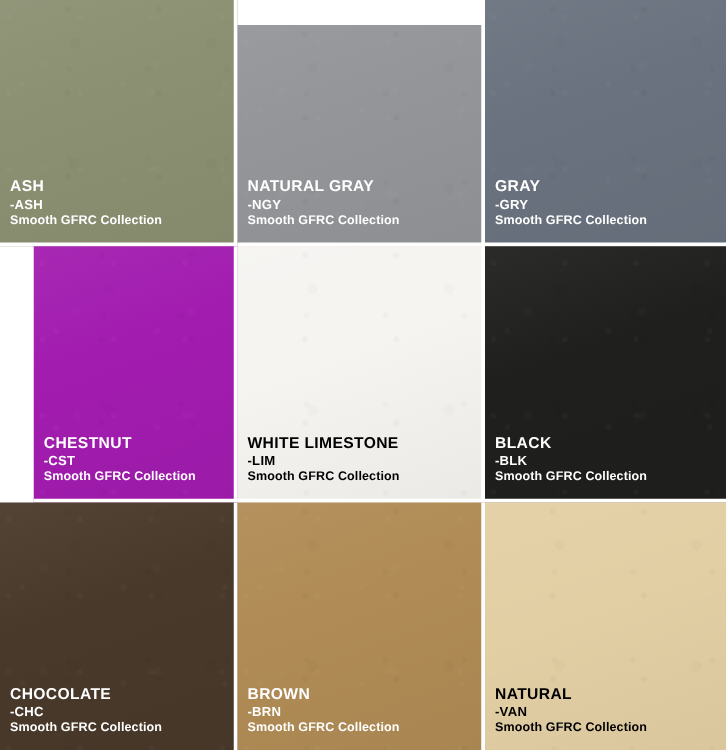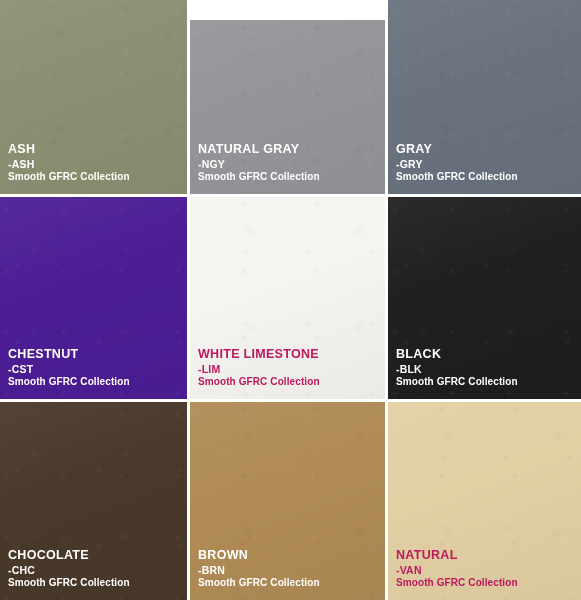--- a/index.html
+++ b/index.html
@@ -75,21 +75,21 @@
     letter-spacing: .2px;
     margin: 0 0 1px 0;
   }
   .caption .collection {
     font-size: 10px;
     font-weight: bold;
     letter-spacing: .1px;
     margin: 0;
   }
   .light-text .caption { color: #ffffff; }
-  .dark-text  .caption { color: #be185d; }
+  .dark-text  .caption { color: #000000; }
 </style>
 </head>
 <body>
 
 <div id="swatch-grid">
     <div class="swatch light-text" style="background: rgb(139, 144, 114);">
       <div class="tex"></div>
       <div class="sheen"></div>
       <div class="caption">
         <div class="name">ASH</div>
@@ -108,21 +108,21 @@
     </div>
     <div class="swatch light-text col-last" style="background: rgb(106, 114, 127);">
       <div class="tex"></div>
       <div class="sheen"></div>
       <div class="caption">
         <div class="name">GRAY</div>
         <div class="code">-GRY</div>
         <div class="collection">Smooth GFRC Collection</div>
       </div>
     </div>
-    <div class="swatch light-text" style="background: #4c1d95;">
+    <div class="swatch light-text" style="background: #a21caf; margin-left: 27px;">
       <div class="tex"></div>
       <div class="sheen"></div>
       <div class="caption">
         <div class="name">CHESTNUT</div>
         <div class="code">-CST</div>
         <div class="collection">Smooth GFRC Collection</div>
       </div>
     </div>
     <div class="swatch dark-text" style="background: rgb(245, 244, 241);">
       <div class="tex"></div>

